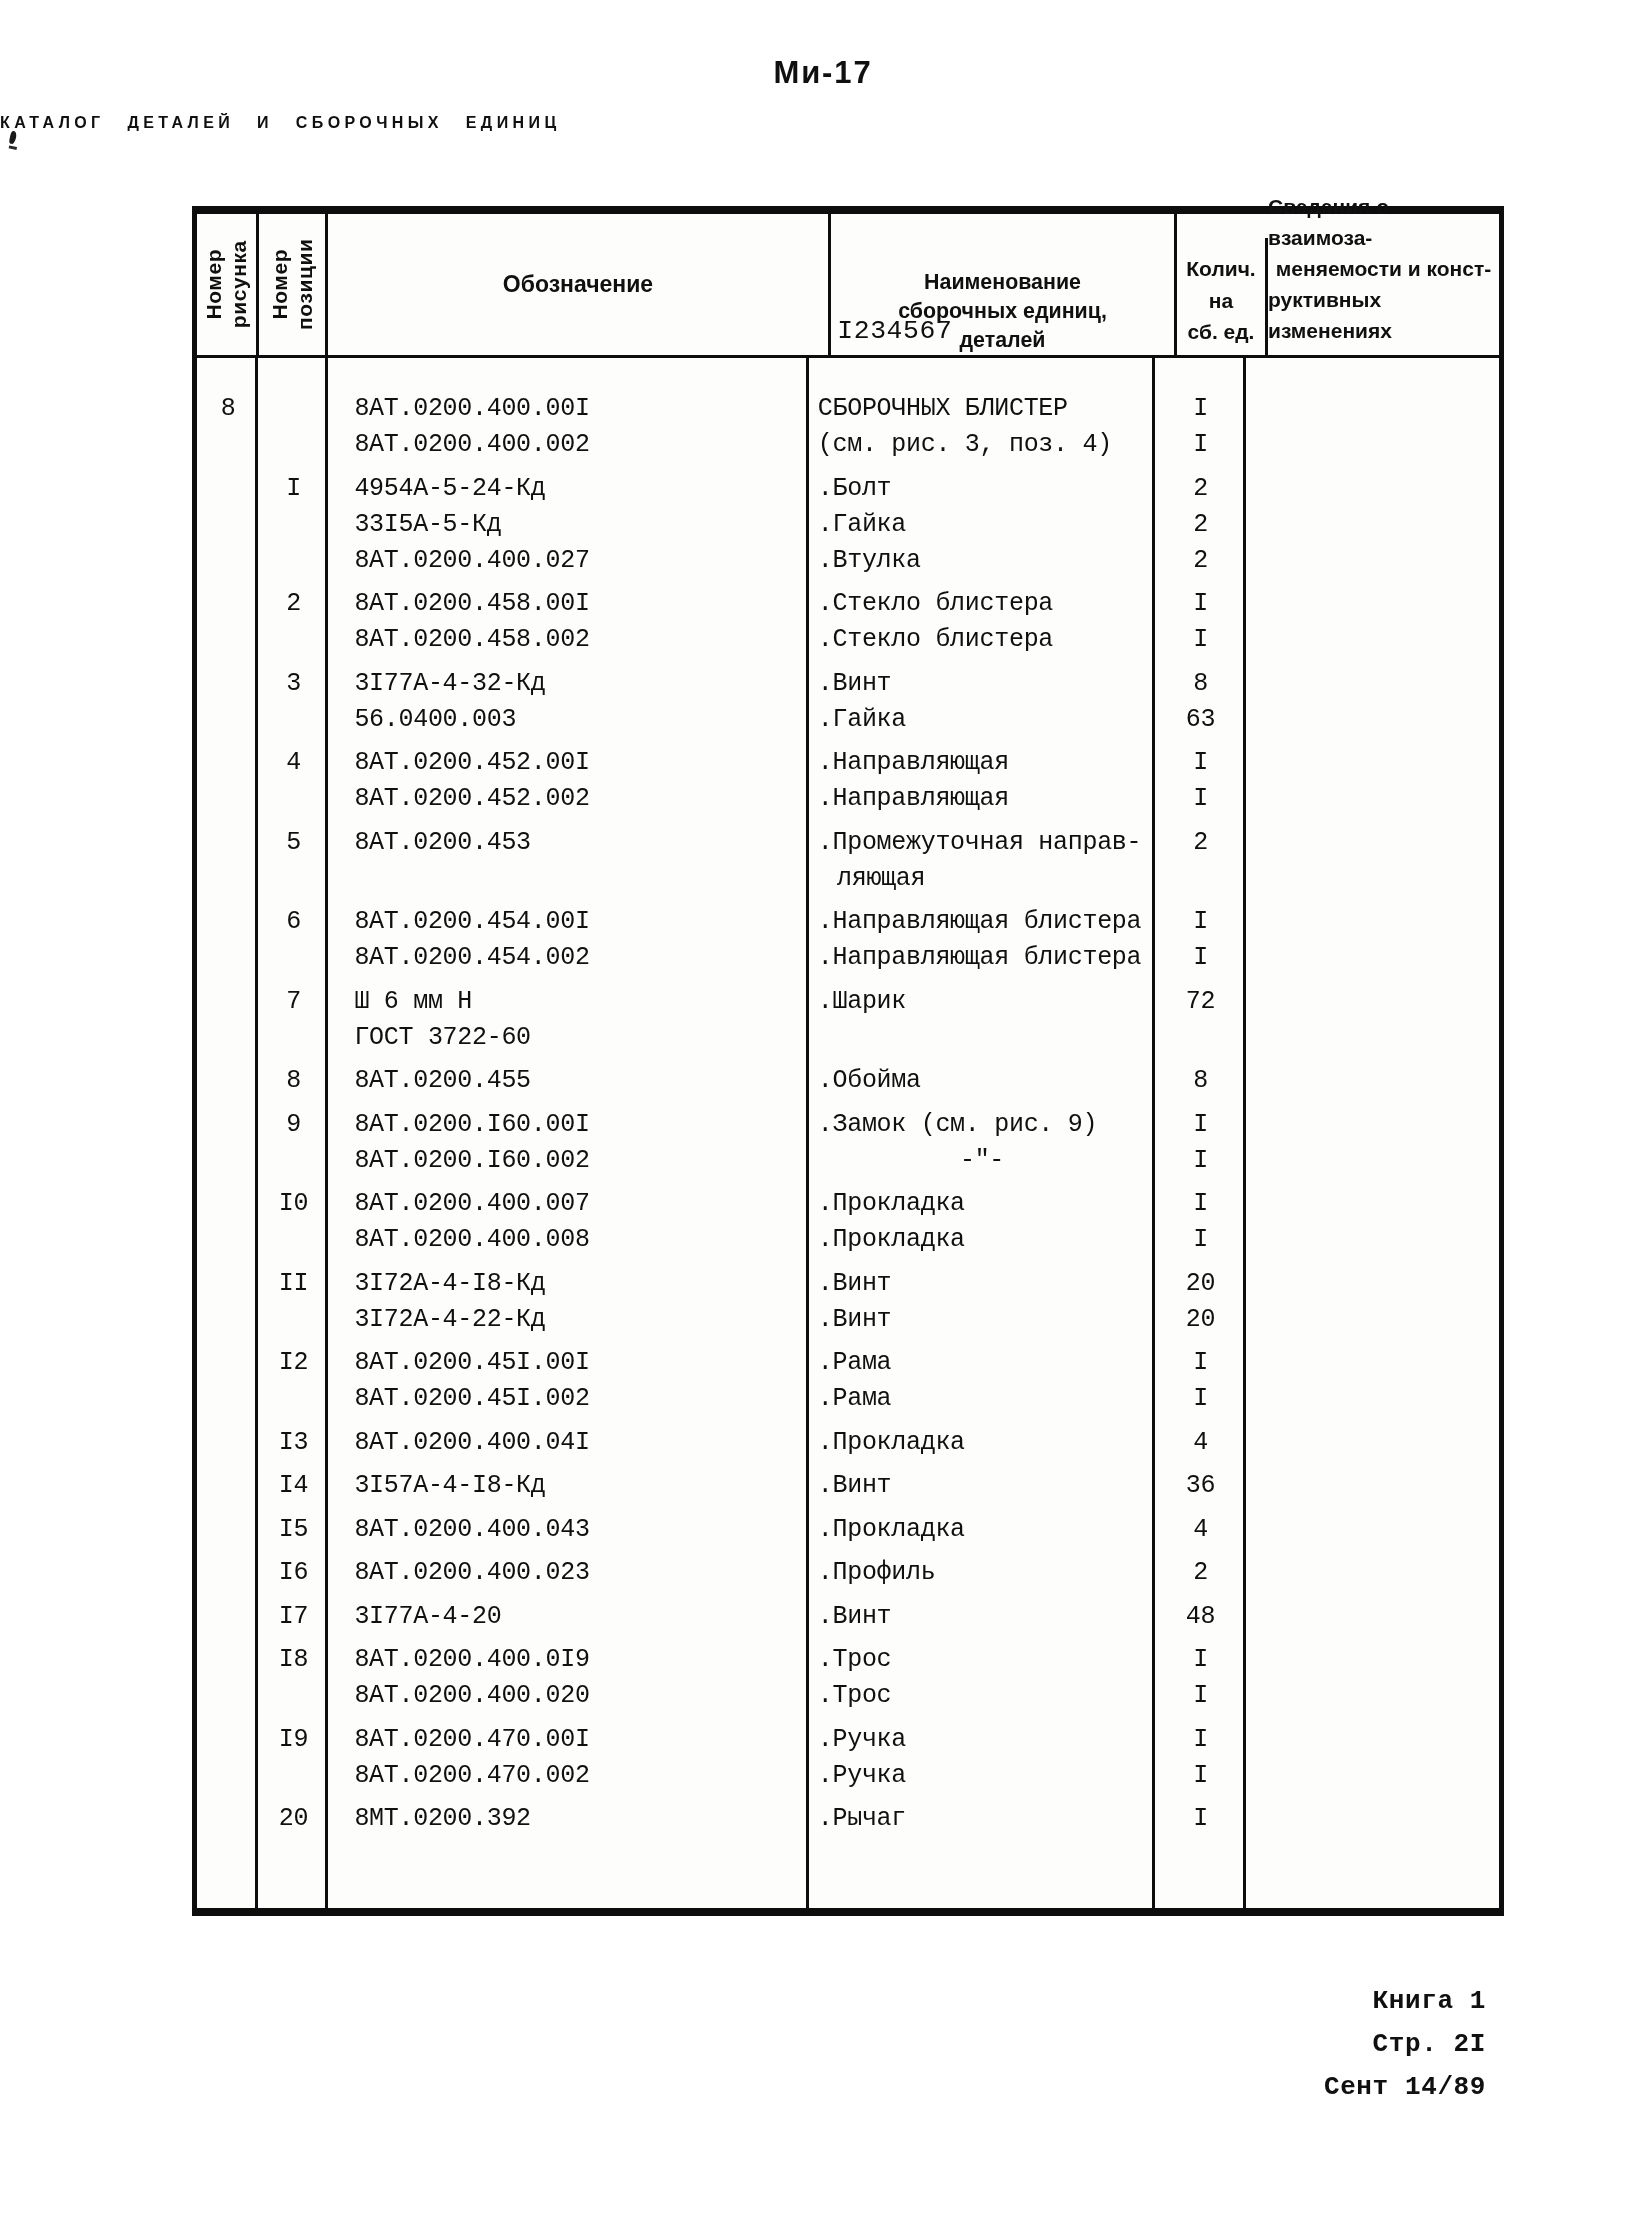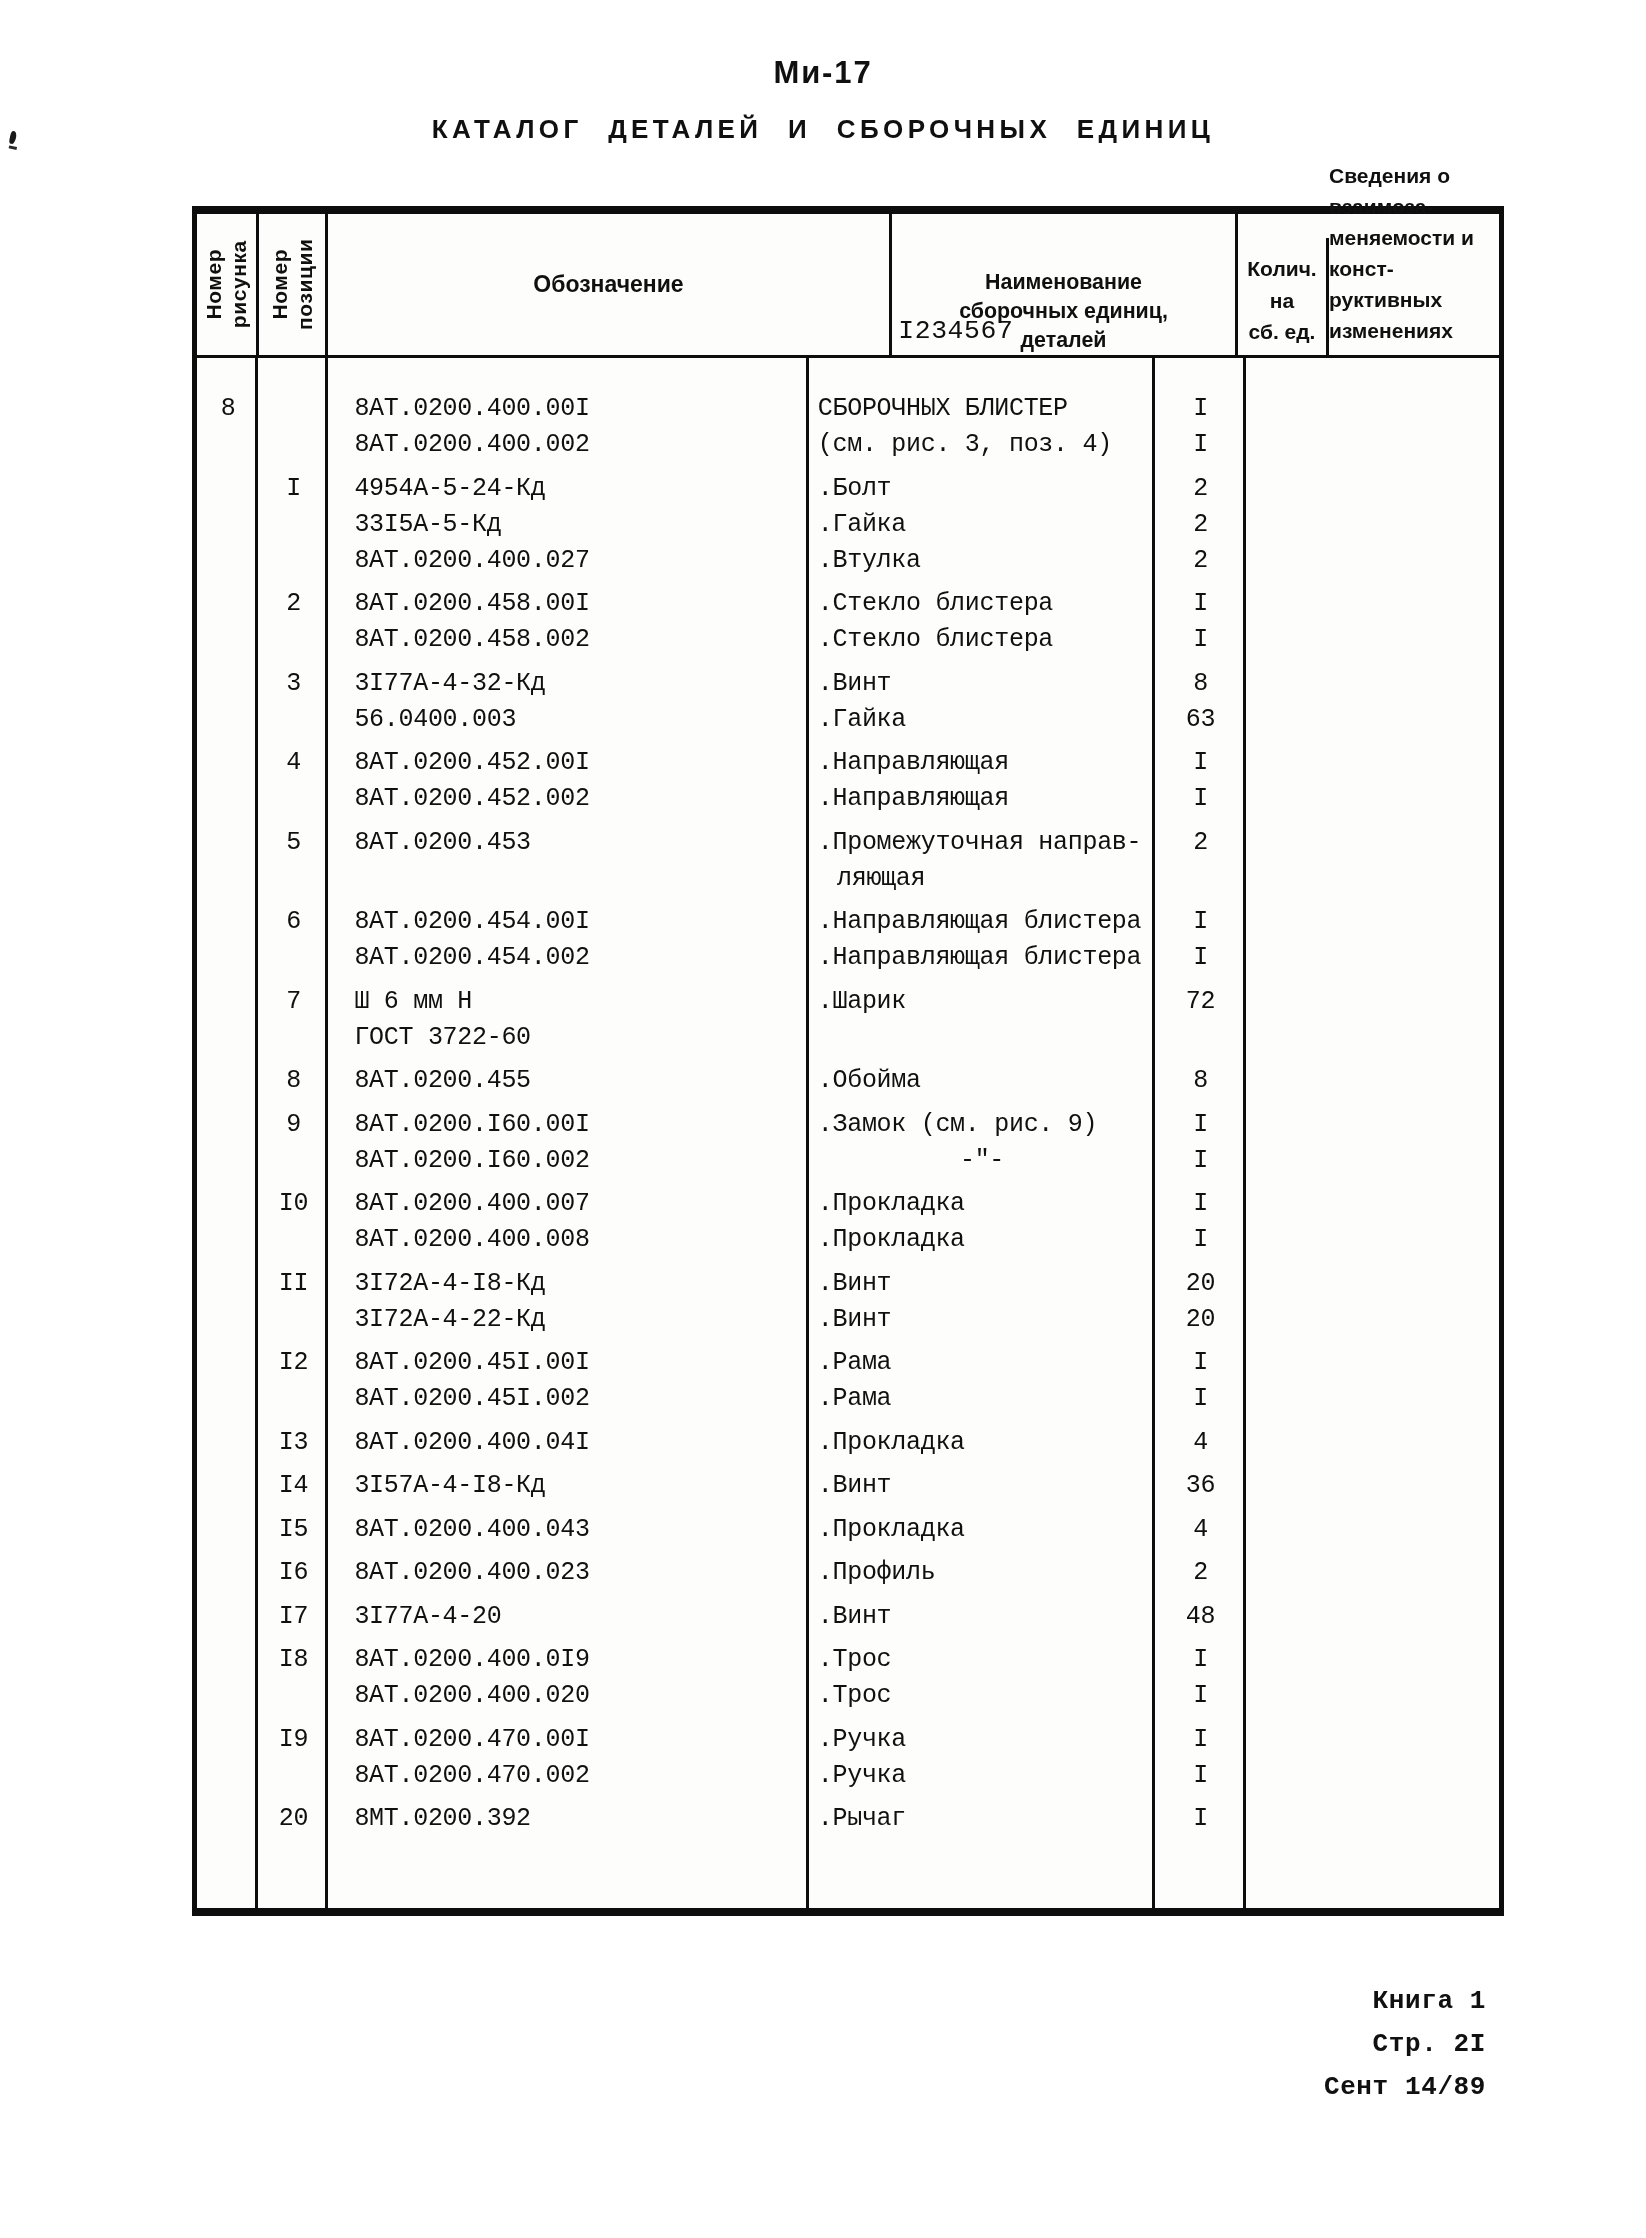--- a/index.html
+++ b/index.html
@@ -8,42 +8,42 @@
     font-family:"Liberation Mono","DejaVu Sans Mono",monospace;color:#101010;
     overflow:hidden;
   }
   
   .doc-title{
     position:absolute;top:55px;left:0;width:100%;text-align:center;
     font-family:"Liberation Sans","DejaVu Sans",sans-serif;font-weight:bold;
     font-size:31px;letter-spacing:1.9px;
   }
   .doc-subtitle{
-    position:absolute;top:114px;left:0;width:100%;text-align:center;
+    position:absolute;top:114px;left:0;width:100%;text-align:left;
     font-family:"Liberation Sans","DejaVu Sans",sans-serif;font-weight:bold;
-    font-size:26px;letter-spacing:4.4px;word-spacing:14px;
+    font-size:16px;letter-spacing:4.4px;word-spacing:14px;
   }
   .speck{
     position:absolute;left:10px;top:131px;width:5.7px;height:12.6px;background:#1a1a1a;
     border-radius:45% 55% 60% 40%;transform:rotate(12deg);
   }
   .speck:after{content:"";position:absolute;left:1.3px;top:15px;width:7.5px;height:2.5px;background:#2a2a2a;}
   
   .catalog-table{
     position:absolute;left:192px;top:206px;width:1312px;height:1710px;
     box-sizing:border-box;border:5px solid #0d0d0d;
     border-top-width:8.8px;border-bottom-width:8.8px;
     display:flex;flex-direction:column;background:#fdfdfb;
   }
   .thead{display:flex;height:141px;flex:none;border-bottom:3.8px solid #0d0d0d;
     font-family:"Liberation Sans","DejaVu Sans",sans-serif;font-weight:bold;}
   .th{box-sizing:border-box;border-right:3.1px solid #0d0d0d;position:relative;}
   .w-fig{width:62px;}
   .w-pos{width:69px;}
-  .w-desig{width:564px;}
+  .w-desig{width:503px;}
   .w-name{width:346px;}
   .w-qty{width:91px;}
   .w-notes{flex:1;border-right:none;}
   .th-rot{display:flex;align-items:center;justify-content:center;}
   .vtext{transform:rotate(-90deg);white-space:nowrap;text-align:center;
     font-size:21px;line-height:1.2;letter-spacing:0.6px;}
   .th-desig{display:flex;align-items:center;justify-content:center;font-size:23px;}
   .th-name{display:flex;flex-direction:column;align-items:center;justify-content:flex-end;
     padding-top:14px;font-size:21.4px;line-height:1.35;}
   .hdr-code{

